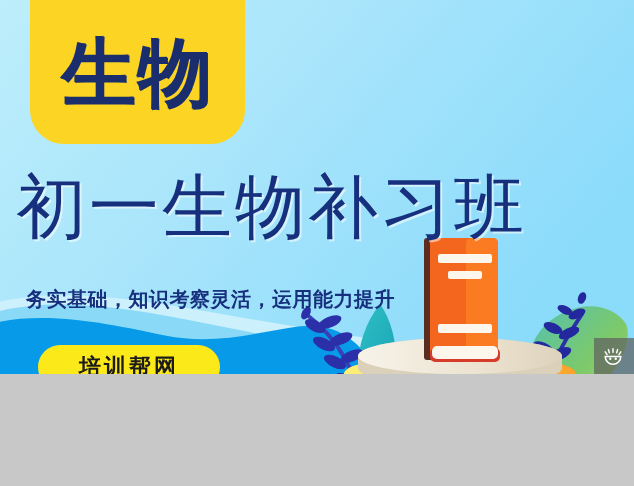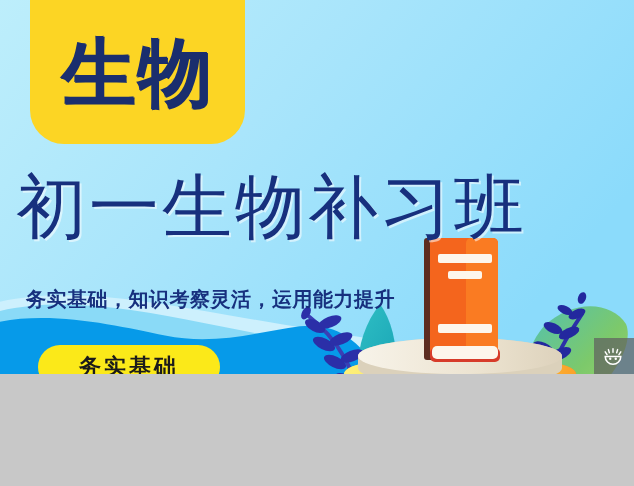--- a/index.html
+++ b/index.html
@@ -96,21 +96,21 @@
 
   <div class="badge">
     <span class="badge-text">生物</span>
   </div>
 
   <div class="headline">初一生物补习班</div>
 
   <div class="subtitle">务实基础，知识考察灵活，运用能力提升</div>
 
   <div class="cta">
-    <span>务实基础</span>
+    <span>培训帮网</span>
   </div>
 
   <div class="illustration">
     <svg viewBox="0 0 352 200" preserveAspectRatio="none">
       <defs>
         <linearGradient id="midTier" x1="0" y1="0" x2="1" y2="0">
           <stop offset="0%" stop-color="#fbe84f"></stop>
           <stop offset="45%" stop-color="#fcd33c"></stop>
           <stop offset="100%" stop-color="#f9861e"></stop>
         </linearGradient>

